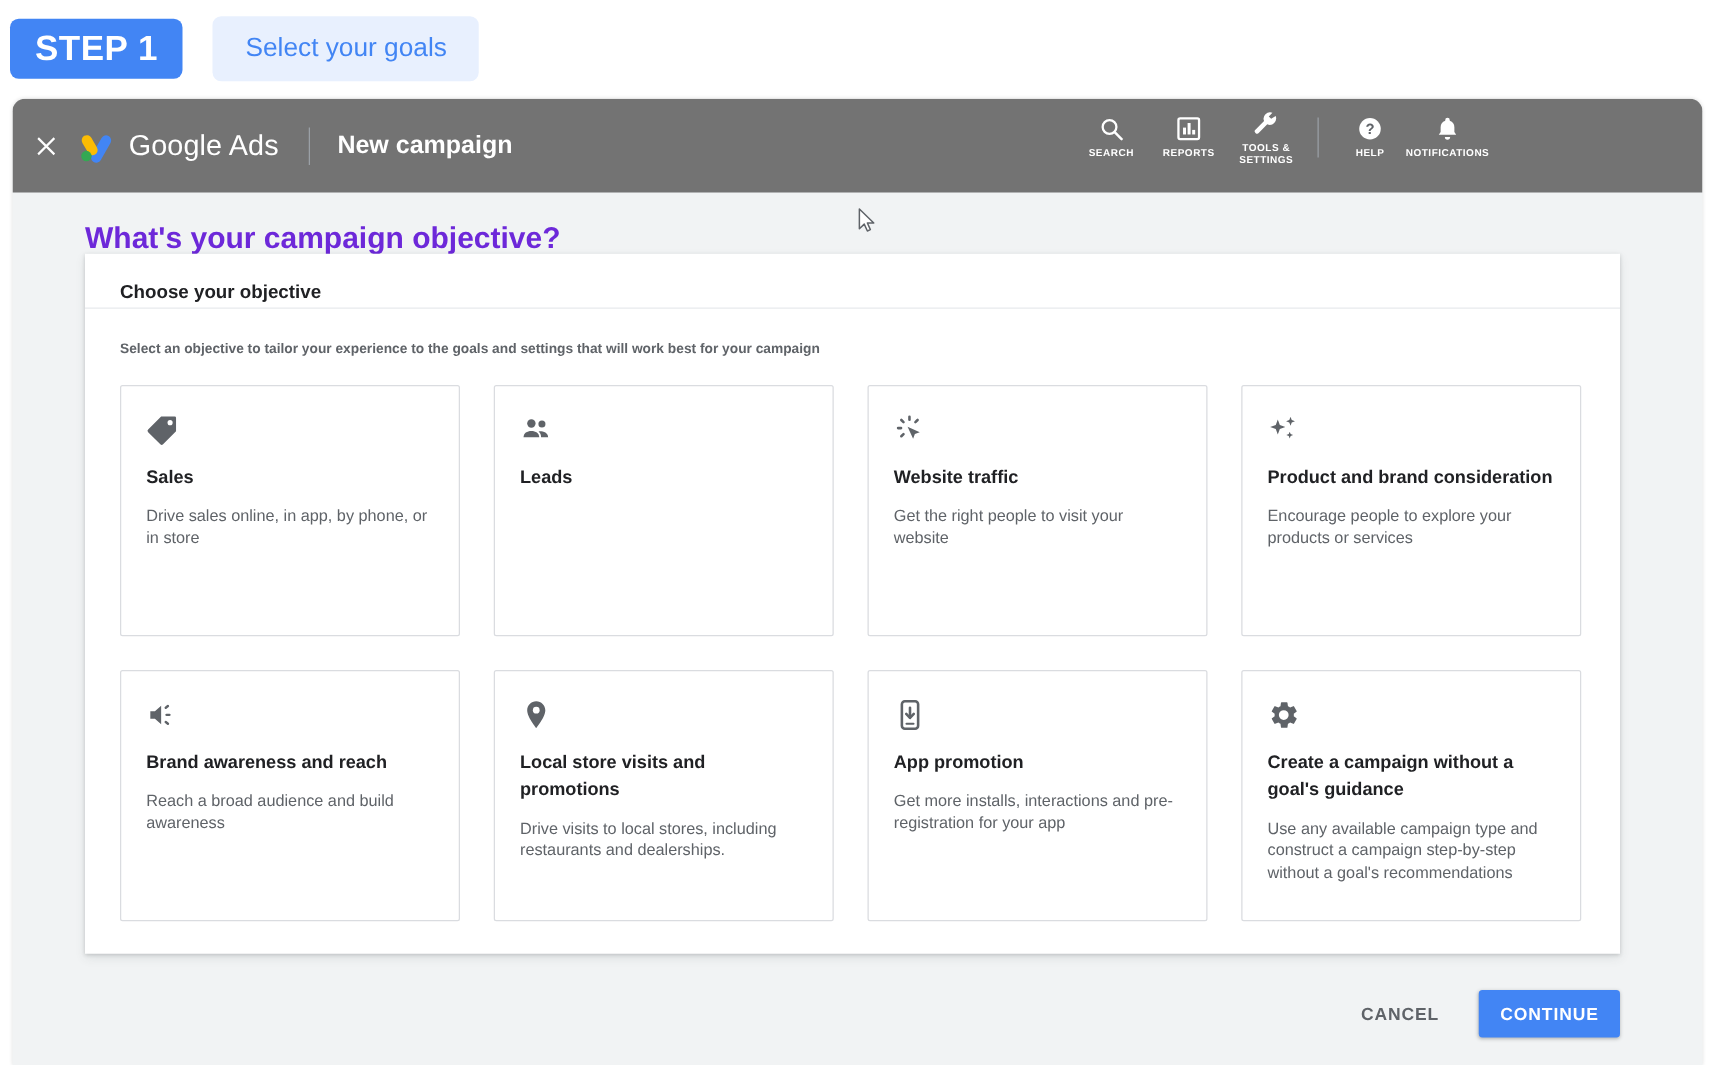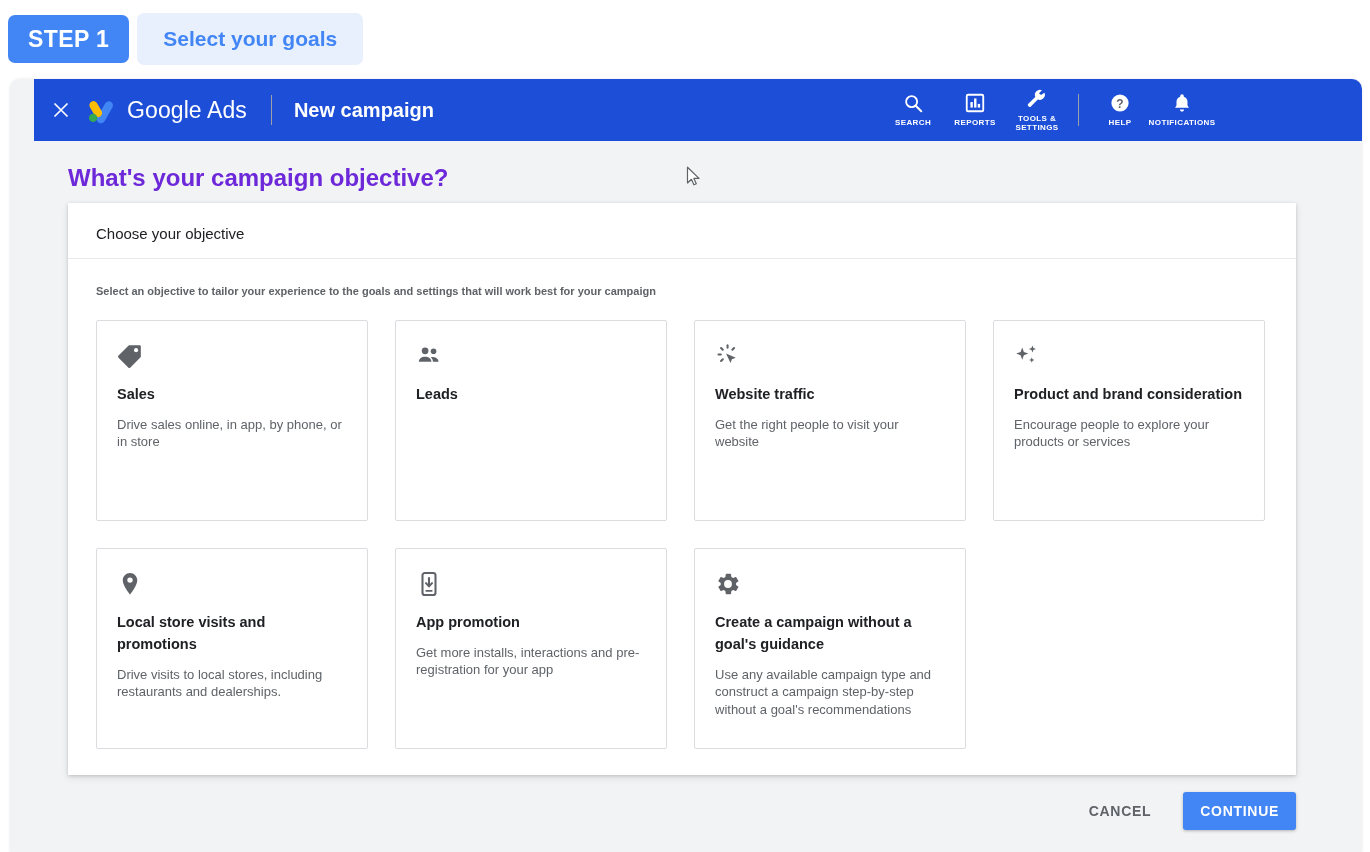--- a/index.html
+++ b/index.html
@@ -23,68 +23,67 @@
     height: 78px;
     background: #ffffff;
     display: flex;
     align-items: center;
     padding-left: 8px;
     box-sizing: border-box;
   }
   .step-badge {
     background: #4285f4;
     color: #ffffff;
-    font-size: 23px;
+    font-size: 28px;
     font-weight: bold;
     letter-spacing: 0.4px;
     border-radius: 7px;
     padding: 0 20px;
     height: 48px;
     display: flex;
     align-items: center;
     justify-content: center;
     min-width: 108px;
     box-sizing: border-box;
   }
   .step-chip {
     background: #e8f0fe;
     color: #4285f4;
     font-size: 21px;
-    font-weight: bold;
+    font-weight: normal;
     border-radius: 7px;
     padding: 0 26px;
     height: 52px;
     display: flex;
     align-items: center;
     justify-content: center;
-    margin-left: 8px;
+    margin-left: 24px;
     box-sizing: border-box;
   }
 
   
   .window {
     position: absolute;
     left: 10px;
     top: 79px;
     width: 1352px;
     height: 773px;
     background: #f1f3f4;
     border-radius: 10px 10px 0 0;
     overflow: hidden;
     box-shadow: 0 0 3px rgba(0,0,0,0.10);
   }
 
   
   .topbar {
     position: relative;
-    height: 62px;
-    background: #1d4ed8;
-    display: flex;
-    align-items: center;
-    margin-left: 24px;
+    height: 75px;
+    background: #737373;
+    display: flex;
+    align-items: center;
   }
   .close-icon {
     margin-left: 11px;
     width: 32px; height: 32px;
     display: flex; align-items: center; justify-content: center;
     cursor: pointer;
   }
   .brand {
     display: flex;
     align-items: center;
@@ -156,23 +155,23 @@
   
   .content-card {
     position: absolute;
     left: 58px;
     top: 124px;
     width: 1228px;
     background: #ffffff;
     box-shadow: 0 1px 3px rgba(60,64,67,0.22), 0 3px 8px rgba(60,64,67,0.10);
   }
   .card-header {
-    padding: 22px 0 16px 28px;
+    padding: 22px 0 4px 28px;
     font-size: 15px;
-    font-weight: normal;
+    font-weight: bold;
     color: #202124;
     border-bottom: 1px solid #e8eaed;
   }
   .card-subtitle {
     padding: 26px 0 0 28px;
     font-size: 11px;
     color: #5f6368;
     font-weight: bold;
   }
 
@@ -398,20 +397,34 @@
           <svg width="26" height="26" viewBox="0 0 24 24">
             <path d="M7.6 4.2l1.5 4.1 4.1 1.5-4.1 1.5-1.5 4.1-1.5-4.1L2 9.8l4.1-1.5z" fill="#5f6368"></path>
             <path d="M17 2.2l.9 2.4 2.4.9-2.4.9-.9 2.4-.9-2.4-2.4-.9 2.4-.9z" fill="#5f6368"></path>
             <path d="M16.4 13.2l.7 1.8 1.8.7-1.8.7-.7 1.8-.7-1.8-1.8-.7 1.8-.7z" fill="#5f6368"></path>
           </svg>
         </div>
         <div class="obj-title">Product and brand consideration</div>
         <div class="obj-desc">Encourage people to explore your products or services</div>
       </div>
 
+      <div class="obj-card">
+        <div class="obj-icon">
+          <svg width="26" height="26" viewBox="0 0 24 24">
+            <path d="M3 9.2h3.4L11 5.2v13.6l-4.6-4H3z" fill="#5f6368"></path>
+            <g stroke="#5f6368" stroke-width="1.8" stroke-linecap="round">
+              <path d="M14.4 6.6l1.6-1.2"></path>
+              <path d="M15 11.9h2.1"></path>
+              <path d="M14.4 17.2l1.6 1.2"></path>
+            </g>
+          </svg>
+        </div>
+        <div class="obj-title">Brand awareness and reach</div>
+        <div class="obj-desc">Reach a broad audience and build awareness</div>
+      </div>
 
       <div class="obj-card">
         <div class="obj-icon">
           <svg width="26" height="26" viewBox="0 0 24 24">
             <path d="M12 1.8c-3.7 0-6.7 3-6.7 6.7 0 5 6.7 13.2 6.7 13.2s6.7-8.2 6.7-13.2c0-3.7-3-6.7-6.7-6.7z" fill="#5f6368"></path>
             <circle cx="12" cy="8.4" r="2.5" fill="#ffffff"></circle>
           </svg>
         </div>
         <div class="obj-title">Local store visits and promotions</div>
         <div class="obj-desc">Drive visits to local stores, including restaurants and dealerships.</div>

